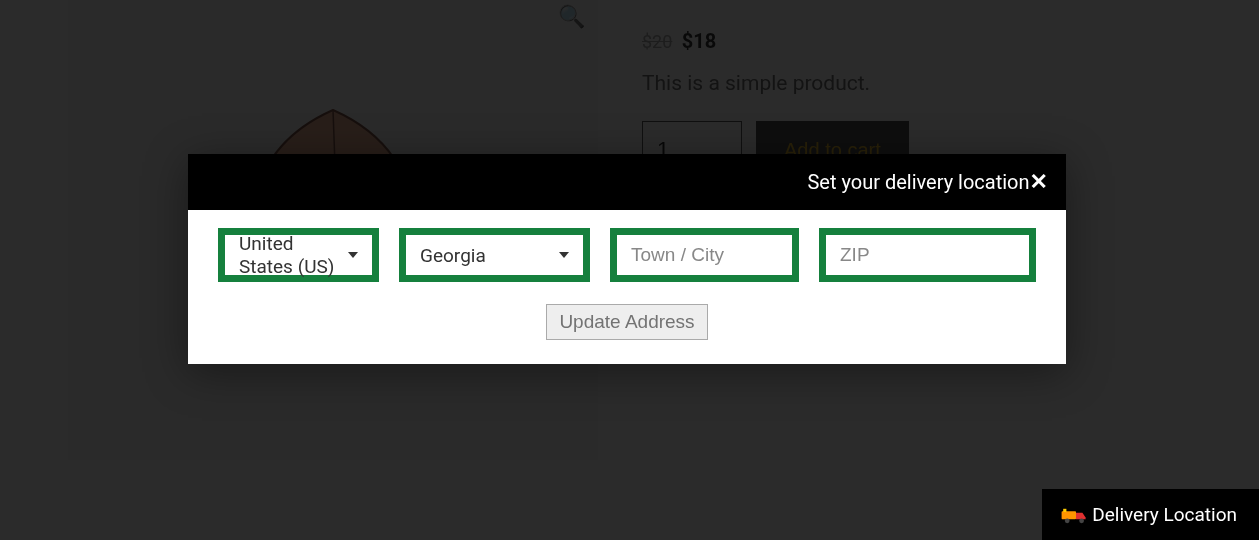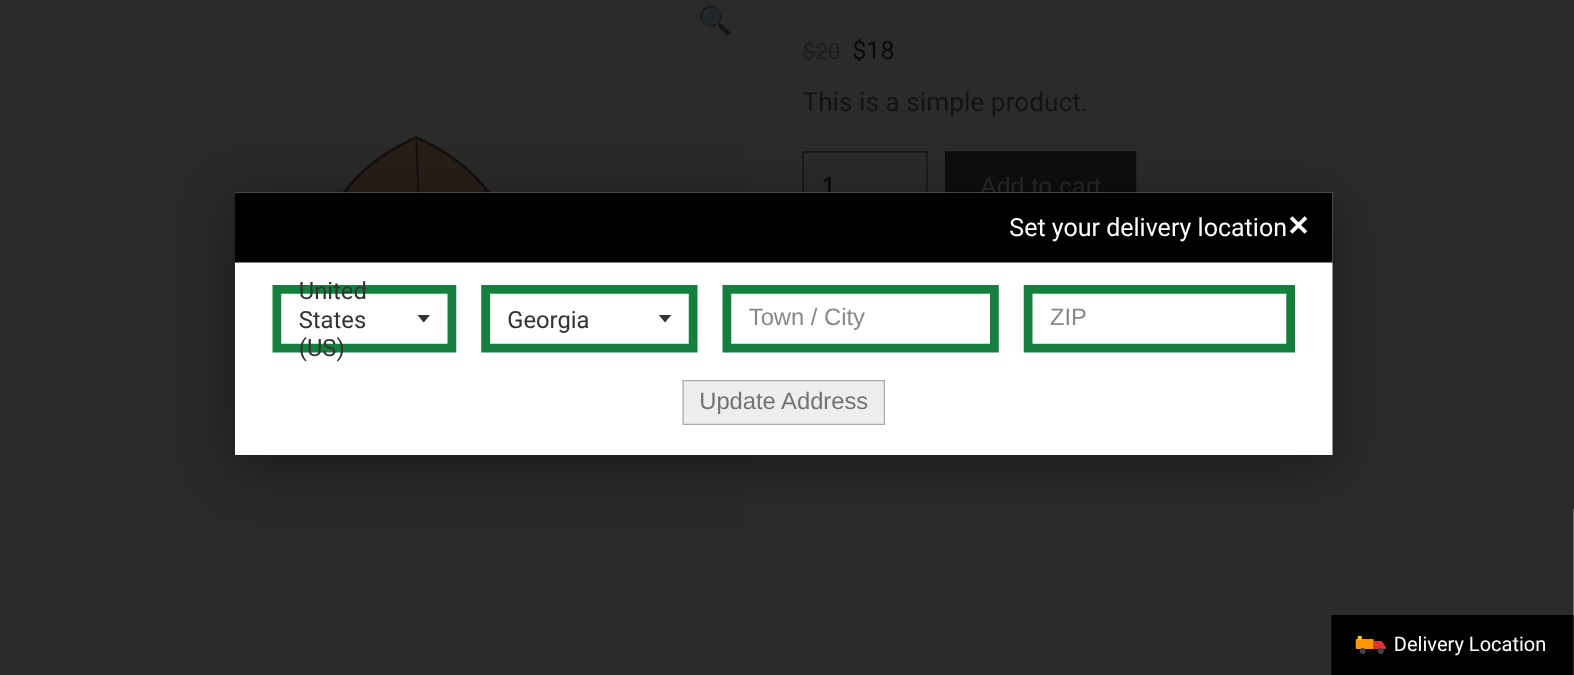--- a/index.html
+++ b/index.html
@@ -53,21 +53,21 @@
       margin-bottom: 18px;
     }
     .price-old {
       color: #999;
       text-decoration: line-through;
       font-size: 18px;
       margin-right: 4px;
     }
     .price-new {
       color: #111;
-      font-weight: 400;
+      font-weight: 700;
       font-size: 20px;
     }
     .desc {
       font-size: 21px;
       color: #555;
       margin-bottom: 26px;
     }
     .cart-row {
       display: flex;
       gap: 14px;
@@ -76,21 +76,21 @@
     .qty-input {
       width: 100px;
       height: 58px;
       border: 1px solid #444;
       font-size: 22px;
       padding: 0 14px;
       background: #fff;
     }
     .add-to-cart {
       background: #333;
-      color: #e5e5e5;
+      color: #eab308;
       border: none;
       height: 58px;
       padding: 0 28px;
       font-size: 20px;
     }
     .meta {
       font-size: 15px;
       color: #777;
     }
     .meta a {
@@ -152,21 +152,21 @@
     }
     .select-field { position: relative; }
     .select-caret {
       width: 0; height: 0;
       border-left: 5px solid transparent;
       border-right: 5px solid transparent;
       border-top: 6px solid #333;
     }
     .country-field { width: 189px; }
     .state-field { width: 226px; }
-    .city-field { width: 221px; }
+    .city-field { width: 189px; }
     .zip-field { width: 217px; }
     .text-field::placeholder { color: #888; }
     input.text-field {
       outline: none;
     }
     .button-row {
       display: flex;
       justify-content: center;
     }
     .update-btn {
@@ -178,22 +178,22 @@
       cursor: pointer;
     }
     .delivery-widget {
       position: absolute;
       bottom: 0;
       right: 0;
       background: #000;
       color: #fff;
       padding: 14px 22px 14px 18px;
       display: flex;
-      align-items: flex-start;
-      font-size: 16px;
+      align-items: flex-end;
+      font-size: 19px;
     }
     .truck-icon {
       width: 32px;
       height: 20px;
     }
   </style>
 </head>
 <body>
 
 <div class="page">

